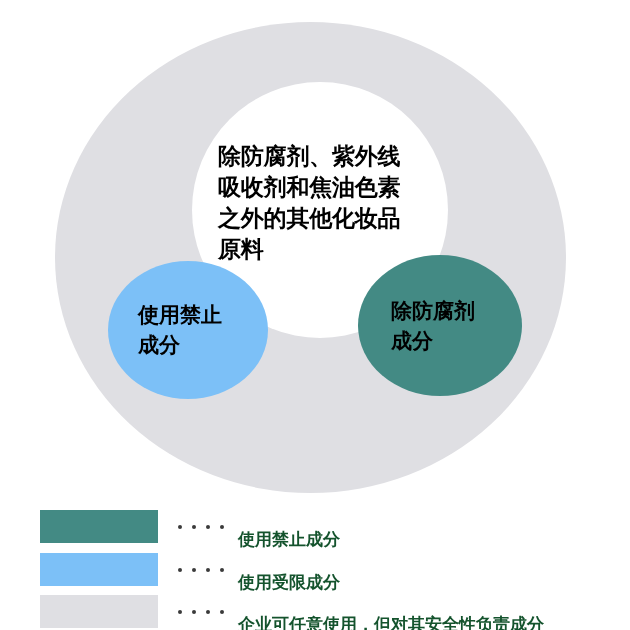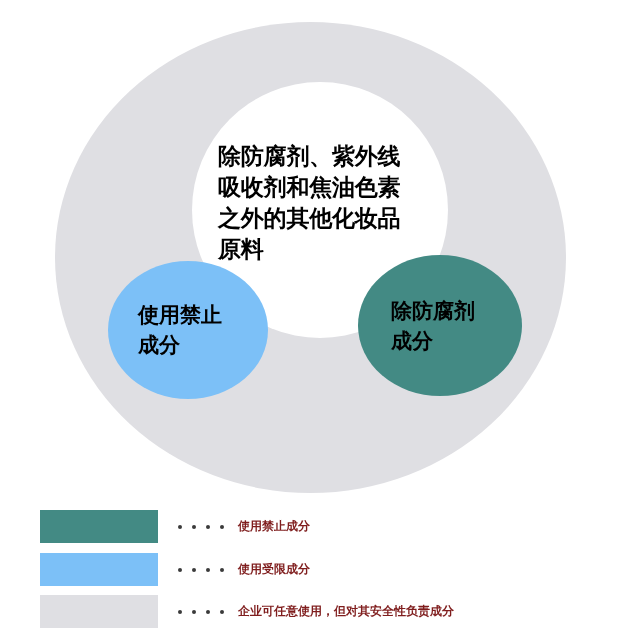--- a/index.html
+++ b/index.html
@@ -145,27 +145,27 @@
     display: block;
     width: 4px;
     height: 4px;
     border-radius: 50%;
     background: #3a3a3a;
   }
 
   .legend-label {
     position: absolute;
     left: 238px;
-    top: 0;
+    top: 13px;
     height: 33px;
     display: flex;
     align-items: center;
-    color: #7f1d1d;
+    color: #14532d;
     font-weight: bold;
-    font-size: 12px;
+    font-size: 17px;
     letter-spacing: 0px;
     white-space: nowrap;
   }
 </style>
 </head>
 <body>
 
 <div id="diagram">
 
   <div class="circle" id="outer-circle" style="background: rgb(223, 223, 227);"></div>

